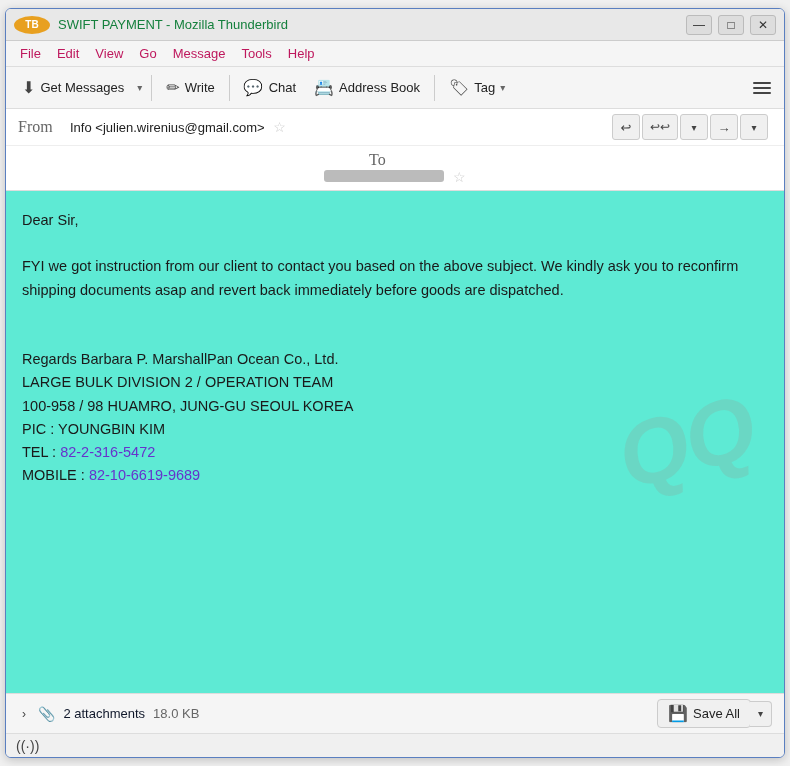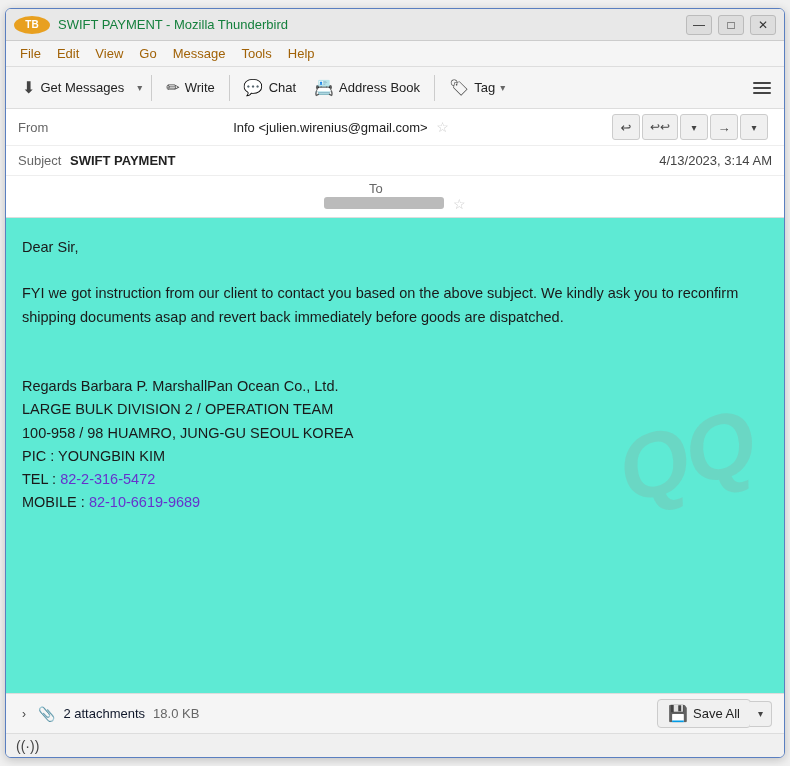--- a/index.html
+++ b/index.html
@@ -79,21 +79,21 @@
       height: 26px;
       display: flex;
       align-items: center;
       padding: 0 6px;
       border-bottom: 1px solid #ddd;
       flex-shrink: 0;
     }
     .menu-item {
       padding: 2px 8px;
       font-size: 13px;
-      color: #a16207;
+      color: #be185d;
       cursor: pointer;
       border-radius: 3px;
     }
 
     
     .toolbar {
       background: #f5f5f5;
       height: 42px;
       display: flex;
       align-items: center;
@@ -157,23 +157,24 @@
     .header-row {
       display: flex;
       align-items: center;
       padding: 5px 12px;
       border-bottom: 1px solid #eee;
       min-height: 30px;
     }
     .header-row:last-child { border-bottom: none; flex-direction: column; }
     .header-label {
       width: 52px;
-      font-size: 13px;
+      font-size: 16px;
       color: #666;
       flex-shrink: 0;
+      font-family: Liberation Serif, serif;
     }
     .header-value {
       flex: 1;
       font-size: 13px;
       color: #222;
     }
     .header-value.bold { font-weight: bold; }
     .header-date {
       font-size: 13px;
       color: #444;
@@ -213,21 +214,21 @@
       font-size: 13px;
       color: #444;
     }
     .nav-btn-wide {
       width: 36px;
     }
     .from-row {
       display: flex;
       align-items: center;
     }
-    .from-row .header-value { flex: 1; text-align: center; }
+    .from-row .header-value { flex: 1; }
     .from-row .nav-arrows { margin-left: auto; }
 
     
     .email-body {
       flex: 1;
       padding: 18px 16px;
       overflow-y: auto;
       font-size: 14.5px;
       line-height: 1.6;
       color: #1a1a1a;
@@ -409,25 +410,20 @@
       </span>
       <div class="nav-arrows">
         <div class="nav-btn">↩</div>
         <div class="nav-btn nav-btn-wide" style="font-size:12px;">↩↩</div>
         <div class="nav-btn" style="font-size:10px;">▾</div>
         <div class="nav-btn">→</div>
         <div class="nav-btn" style="font-size:10px;">▾</div>
       </div>
     </div>
 
-    <div class="header-row">
-      <span class="header-label">Subject</span>
-      <span class="header-value bold">SWIFT PAYMENT</span>
-      <span class="header-date">4/13/2023, 3:14 AM</span>
-    </div>
 
     <div class="header-row">
       <span class="header-label">To</span>
       <span class="header-value">
         <span class="to-blurred"></span>
         <span class="star-icon">☆</span>
       </span>
     </div>
   </div>
 

